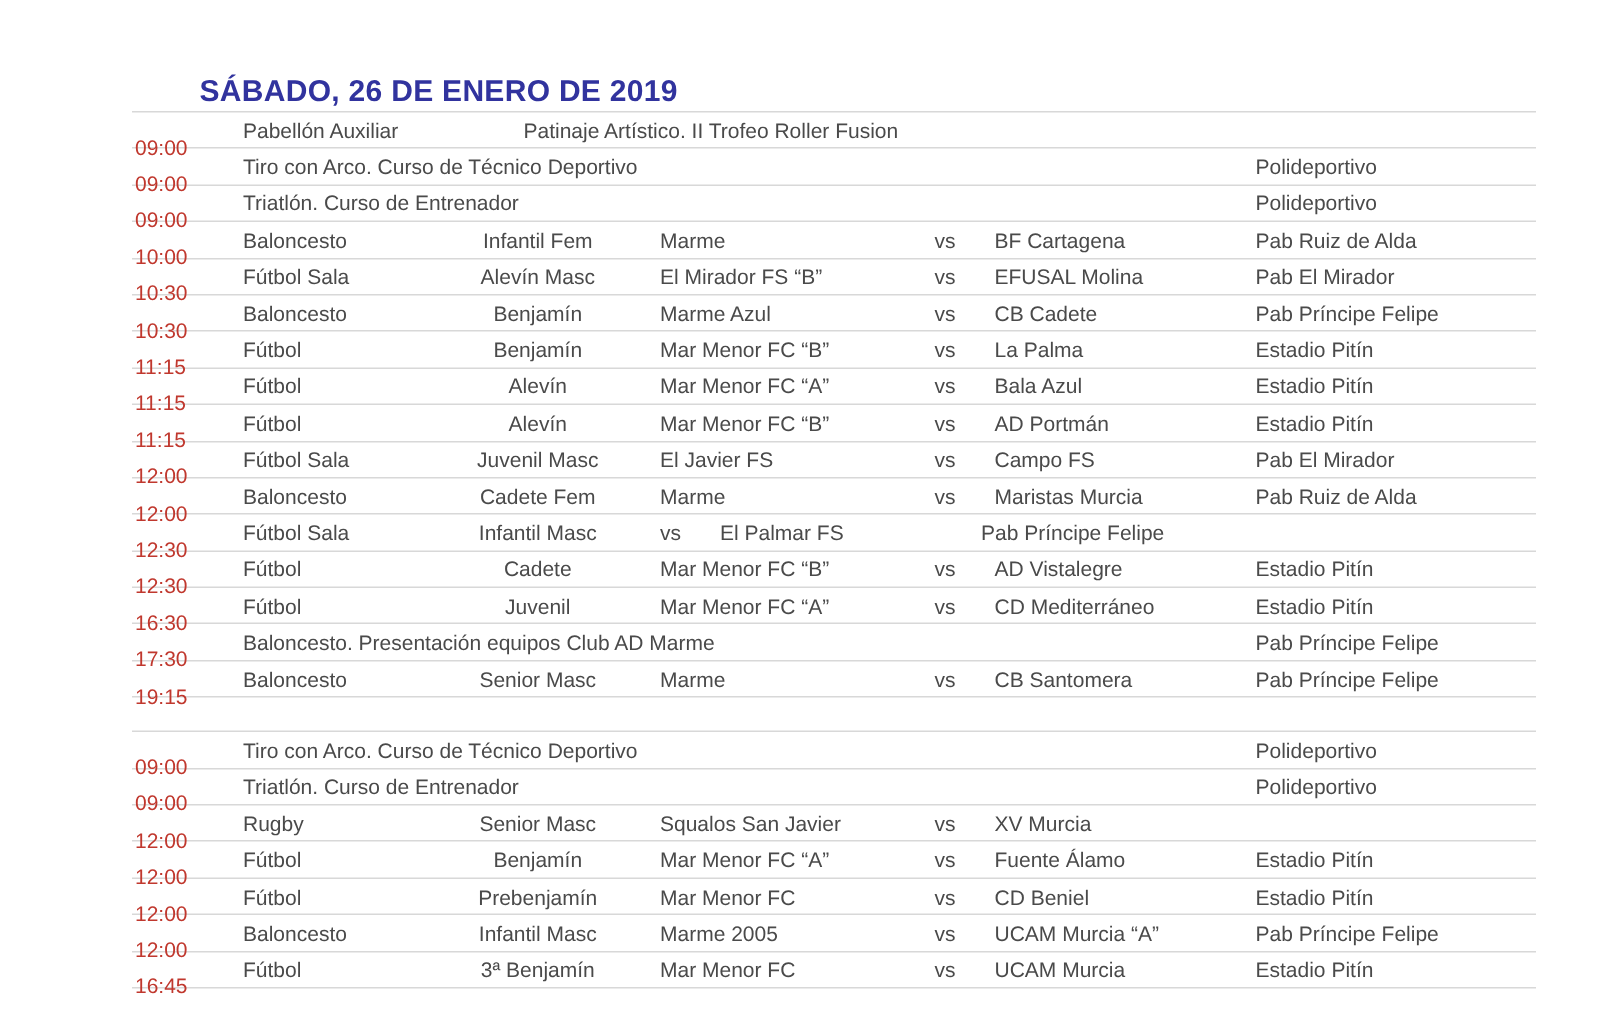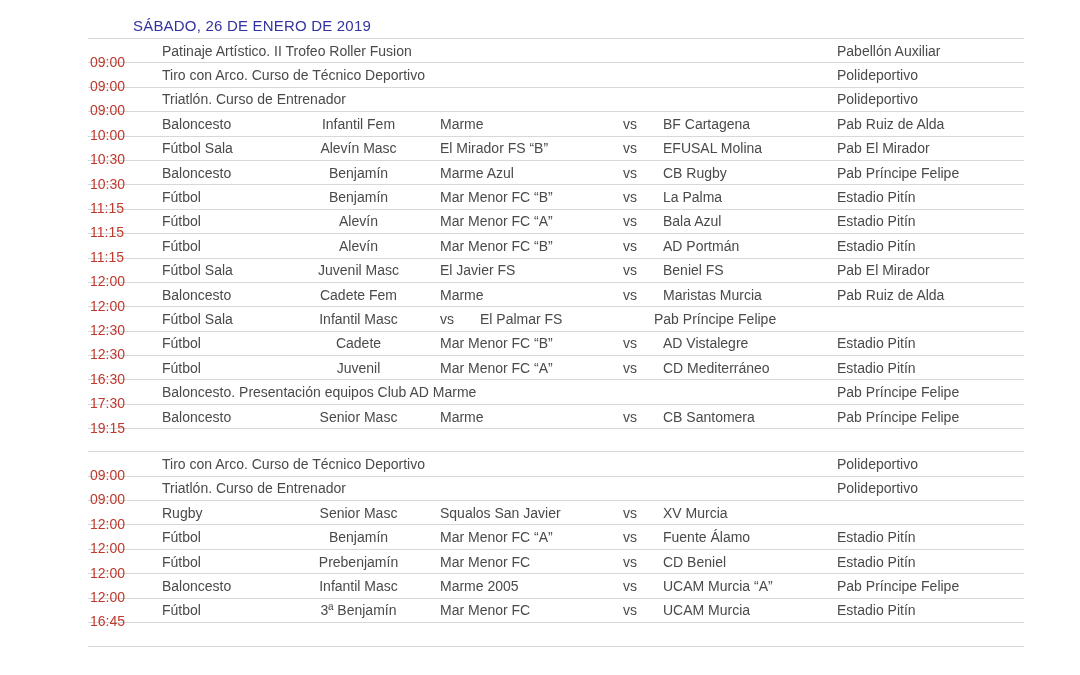--- a/index.html
+++ b/index.html
@@ -7,22 +7,23 @@
     width:1080px;height:675px;overflow:hidden;background:#ffffff;
     font-family:"Liberation Sans","DejaVu Sans",sans-serif;
     -webkit-font-smoothing:antialiased;
   }
   #schedule{padding-top:12px;}
   .section{margin-left:88px;width:936px;}
   .section + .section{margin-top:22px;}
   .section-title{
     height:26px;display:flex;align-items:center;
     padding-left:45px;box-sizing:border-box;
-    font-size:15px;font-weight:400;color:var(--title-color,#31339e);
+    font-size:20px;font-weight:700;color:var(--title-color,#31339e);
     letter-spacing:.2px;
+    margin-top:36px;
   }
   .rows{border-bottom:1px solid var(--sep-color,#d8d8d8);}
   .row{
     display:flex;align-items:center;
     height:24.4px;box-sizing:border-box;
     border-top:1px solid var(--sep-color,#d8d8d8);
     font-size:14px;color:var(--text-color,#4a4a4a);
     white-space:nowrap;
   }
   .cell{overflow:visible;flex:none;}
@@ -37,22 +38,22 @@
 </style>
 </head>
 <body style="background: rgb(255, 255, 255);">
 
 <div id="schedule">
     <div class="section">
       <div class="section-title">SÁBADO, 26 DE ENERO DE 2019</div>
       <div class="rows">
         <div class="row">
           <div class="cell cell-time">09:00</div>
+          <div class="cell cell-venue">Pabellón Auxiliar</div>
           <div class="cell cell-event">Patinaje Artístico. II Trofeo Roller Fusion</div>
-          <div class="cell cell-venue">Pabellón Auxiliar</div>
         </div>
         <div class="row">
           <div class="cell cell-time">09:00</div>
           <div class="cell cell-event">Tiro con Arco. Curso de Técnico Deportivo</div>
           <div class="cell cell-venue">Polideportivo</div>
         </div>
         <div class="row">
           <div class="cell cell-time">09:00</div>
           <div class="cell cell-event">Triatlón. Curso de Entrenador</div>
           <div class="cell cell-venue">Polideportivo</div>
@@ -74,21 +75,21 @@
           <div class="cell cell-vs">vs</div>
           <div class="cell cell-opponent">EFUSAL Molina</div>
           <div class="cell cell-venue">Pab El Mirador</div>
         </div>
         <div class="row">
           <div class="cell cell-time">10:30</div>
           <div class="cell cell-sport">Baloncesto</div>
           <div class="cell cell-category">Benjamín</div>
           <div class="cell cell-team">Marme Azul</div>
           <div class="cell cell-vs">vs</div>
-          <div class="cell cell-opponent">CB Rugby</div>
+          <div class="cell cell-opponent">CB Cadete</div>
           <div class="cell cell-venue">Pab Príncipe Felipe</div>
         </div>
         <div class="row">
           <div class="cell cell-time">11:15</div>
           <div class="cell cell-sport">Fútbol</div>
           <div class="cell cell-category">Benjamín</div>
           <div class="cell cell-team">Mar Menor FC “B”</div>
           <div class="cell cell-vs">vs</div>
           <div class="cell cell-opponent">La Palma</div>
           <div class="cell cell-venue">Estadio Pitín</div>
@@ -110,21 +111,21 @@
           <div class="cell cell-vs">vs</div>
           <div class="cell cell-opponent">AD Portmán</div>
           <div class="cell cell-venue">Estadio Pitín</div>
         </div>
         <div class="row">
           <div class="cell cell-time">12:00</div>
           <div class="cell cell-sport">Fútbol Sala</div>
           <div class="cell cell-category">Juvenil Masc</div>
           <div class="cell cell-team">El Javier FS</div>
           <div class="cell cell-vs">vs</div>
-          <div class="cell cell-opponent">Beniel FS</div>
+          <div class="cell cell-opponent">Campo FS</div>
           <div class="cell cell-venue">Pab El Mirador</div>
         </div>
         <div class="row">
           <div class="cell cell-time">12:00</div>
           <div class="cell cell-sport">Baloncesto</div>
           <div class="cell cell-category">Cadete Fem</div>
           <div class="cell cell-team">Marme</div>
           <div class="cell cell-vs">vs</div>
           <div class="cell cell-opponent">Maristas Murcia</div>
           <div class="cell cell-venue">Pab Ruiz de Alda</div>

